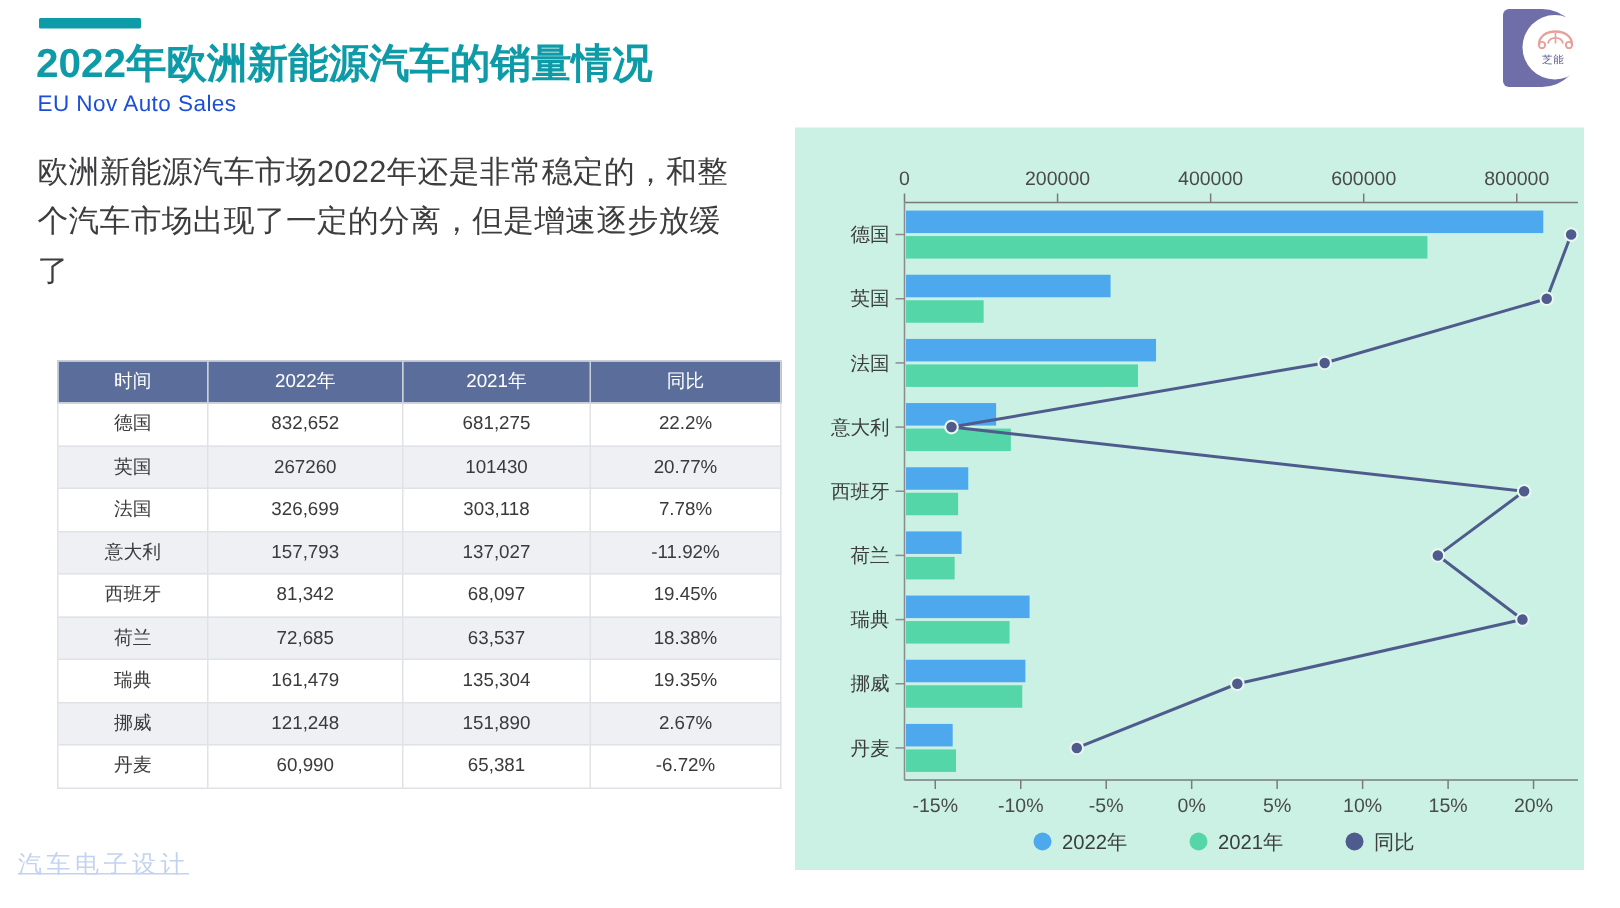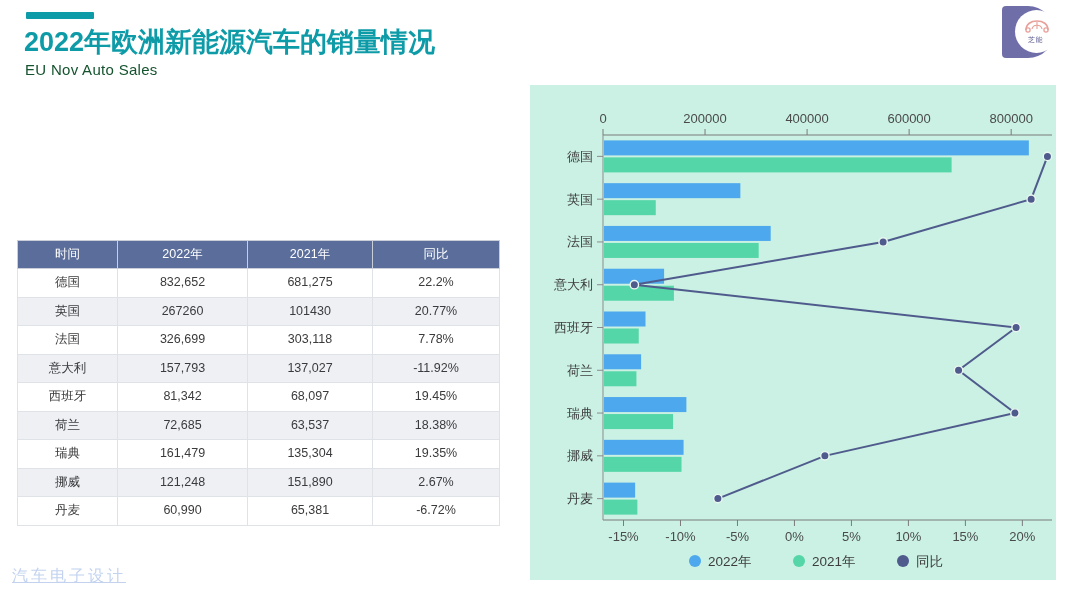--- a/index.html
+++ b/index.html
@@ -5,25 +5,25 @@
   html,body{margin:0;padding:0;}
   body{
     width:1080px;height:605px;background:#ffffff;
     font-family:"Liberation Sans","DejaVu Sans",sans-serif;
     overflow:hidden;position:relative;
   }
   
   #left-col{position:absolute;left:0;top:0;width:530px;height:440px;}
   #accent-bar{position:absolute;left:26px;top:12px;width:68px;height:7px;background:#0e9ba8;border-radius:1px;}
   #page-title{position:absolute;left:24px;top:24px;font-size:27px;font-weight:bold;color:#0e9ba8;letter-spacing:0px;white-space:nowrap;}
-  #page-subtitle{position:absolute;left:25px;top:61px;font-size:15px;color:#14532d;letter-spacing:.3px;}
+  #page-subtitle{position:absolute;left:25px;top:61px;font-size:15px;color:#1d4ed8;letter-spacing:.3px;}
   #lede{position:absolute;left:25px;top:98px;width:470px;font-size:20.5px;line-height:33px;color:#3d3d3f;letter-spacing:.2px;}
 
   
-  #data-table{position:absolute;left:17px;top:240px;width:482px;border-collapse:collapse;
+  #data-table{position:absolute;left:38px;top:240px;width:482px;border-collapse:collapse;
               font-size:12.5px;color:#3b3b3d;table-layout:fixed;border-radius:22px;}
   #data-table th{background:#5b6e9b;color:#ffffff;font-weight:normal;font-size:12.5px;
                  height:25px;line-height:25px;text-align:center;border:1px solid #c9ced8;}
   #data-table td{height:25.5px;line-height:25.5px;text-align:center;border:1px solid #dfe2e7;background:#ffffff;}
   #data-table tbody tr:nth-child(even) td{background:#eef0f4;}
   #data-table col.c0{width:100px;}
   #data-table col.c1{width:130px;}
   #data-table col.c2{width:125px;}
   #data-table col.c3{width:127px;}
 
@@ -45,20 +45,21 @@
   .cat-label{font-family:"Liberation Sans","DejaVu Sans",sans-serif;font-size:13px;fill:#3d3d3f;}
   .legend-label{font-family:"Liberation Sans","DejaVu Sans",sans-serif;font-size:13.5px;fill:#3d3d3f;}
 </style>
 </head>
 <body>
 
 <div id="left-col">
   <div id="accent-bar"></div>
   <div id="page-title">2022年欧洲新能源汽车的销量情况</div>
   <div id="page-subtitle">EU Nov Auto Sales</div>
+  <div id="lede">欧洲新能源汽车市场2022年还是非常稳定的，和整个汽车市场出现了一定的分离，但是增速逐步放缓了</div>
 
   <table id="data-table">
     <colgroup>
         <col class="c0">
         <col class="c1">
         <col class="c2">
         <col class="c3">
       </colgroup>
     <thead>
       <tr>

